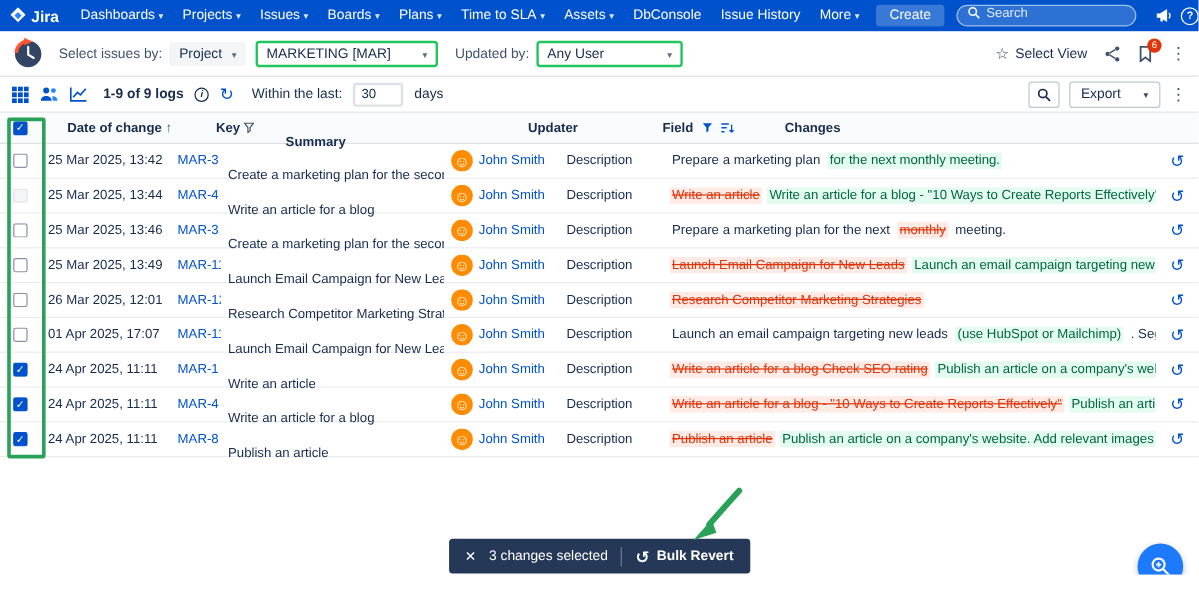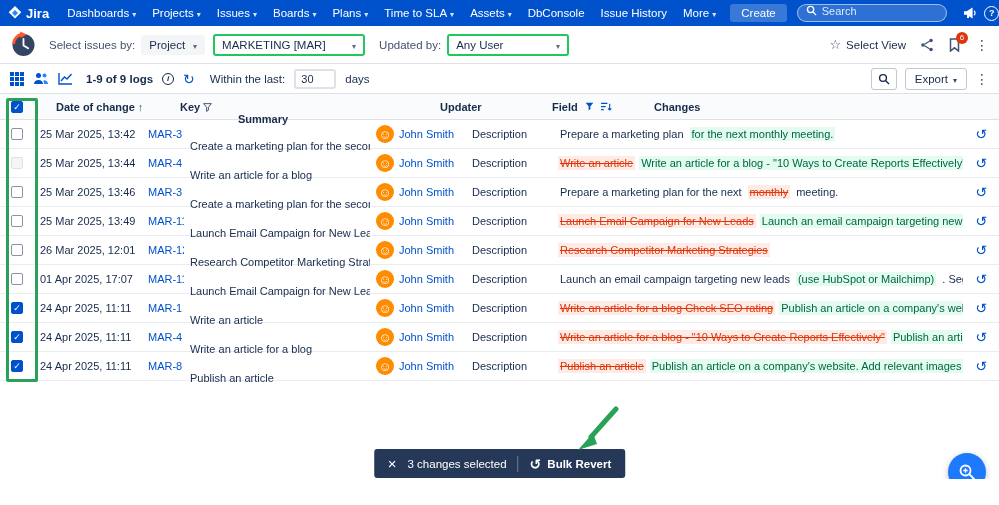--- a/index.html
+++ b/index.html
@@ -53,21 +53,21 @@
   .info-circle { width: 12px; height: 12px; border: 1.2px solid #172B4D; border-radius: 50%;
                  display: inline-flex; align-items: center; justify-content: center;
                  font-size: 8px; font-weight: bold; font-style: italic; }
   .refresh { color: #0052CC; font-size: 14px; cursor: pointer; }
   .within-input { width: 42px; border: 2px solid #DFE1E6; border-radius: 3px; padding: 2px 5px;
                   font-size: 11px; font-family: inherit; color: #172B4D; }
   .tb-right { margin-left: auto; display: flex; align-items: center; gap: 8px; }
   .sq-btn { border: 1px solid #C1C7D0; border-radius: 3px; background: #fff; width: 26px; height: 22px;
             display: inline-flex; align-items: center; justify-content: center; cursor: pointer; }
   .export-btn { border: 1px solid #C1C7D0; border-radius: 3px; background: #fff; height: 22px;
-                display: inline-flex; align-items: center; gap: 5px; padding: 0 9px; font-size: 11.5px;
+                display: inline-flex; align-items: center; gap: 19px; padding: 0 9px; font-size: 11.5px;
                 color: #172B4D; cursor: pointer; font-family: inherit; }
 
   
   .table { width: 100%; font-size: 11px; color: #172B4D; }
   .thead { display: flex; align-items: center; height: 26px; background: #FAFBFC;
            border-bottom: 1px solid #DFE1E6; font-weight: bold; gap: 16px; }
   .trow { display: flex; align-items: center; height: 29px; border-bottom: 1px solid #EBECF0; }
   .cell { padding: 0 6px; overflow: hidden; white-space: nowrap; }
   .col-check { width: 34px; display: flex; justify-content: center; flex: none; }
   .col-date { width: 108px; flex: none; }

